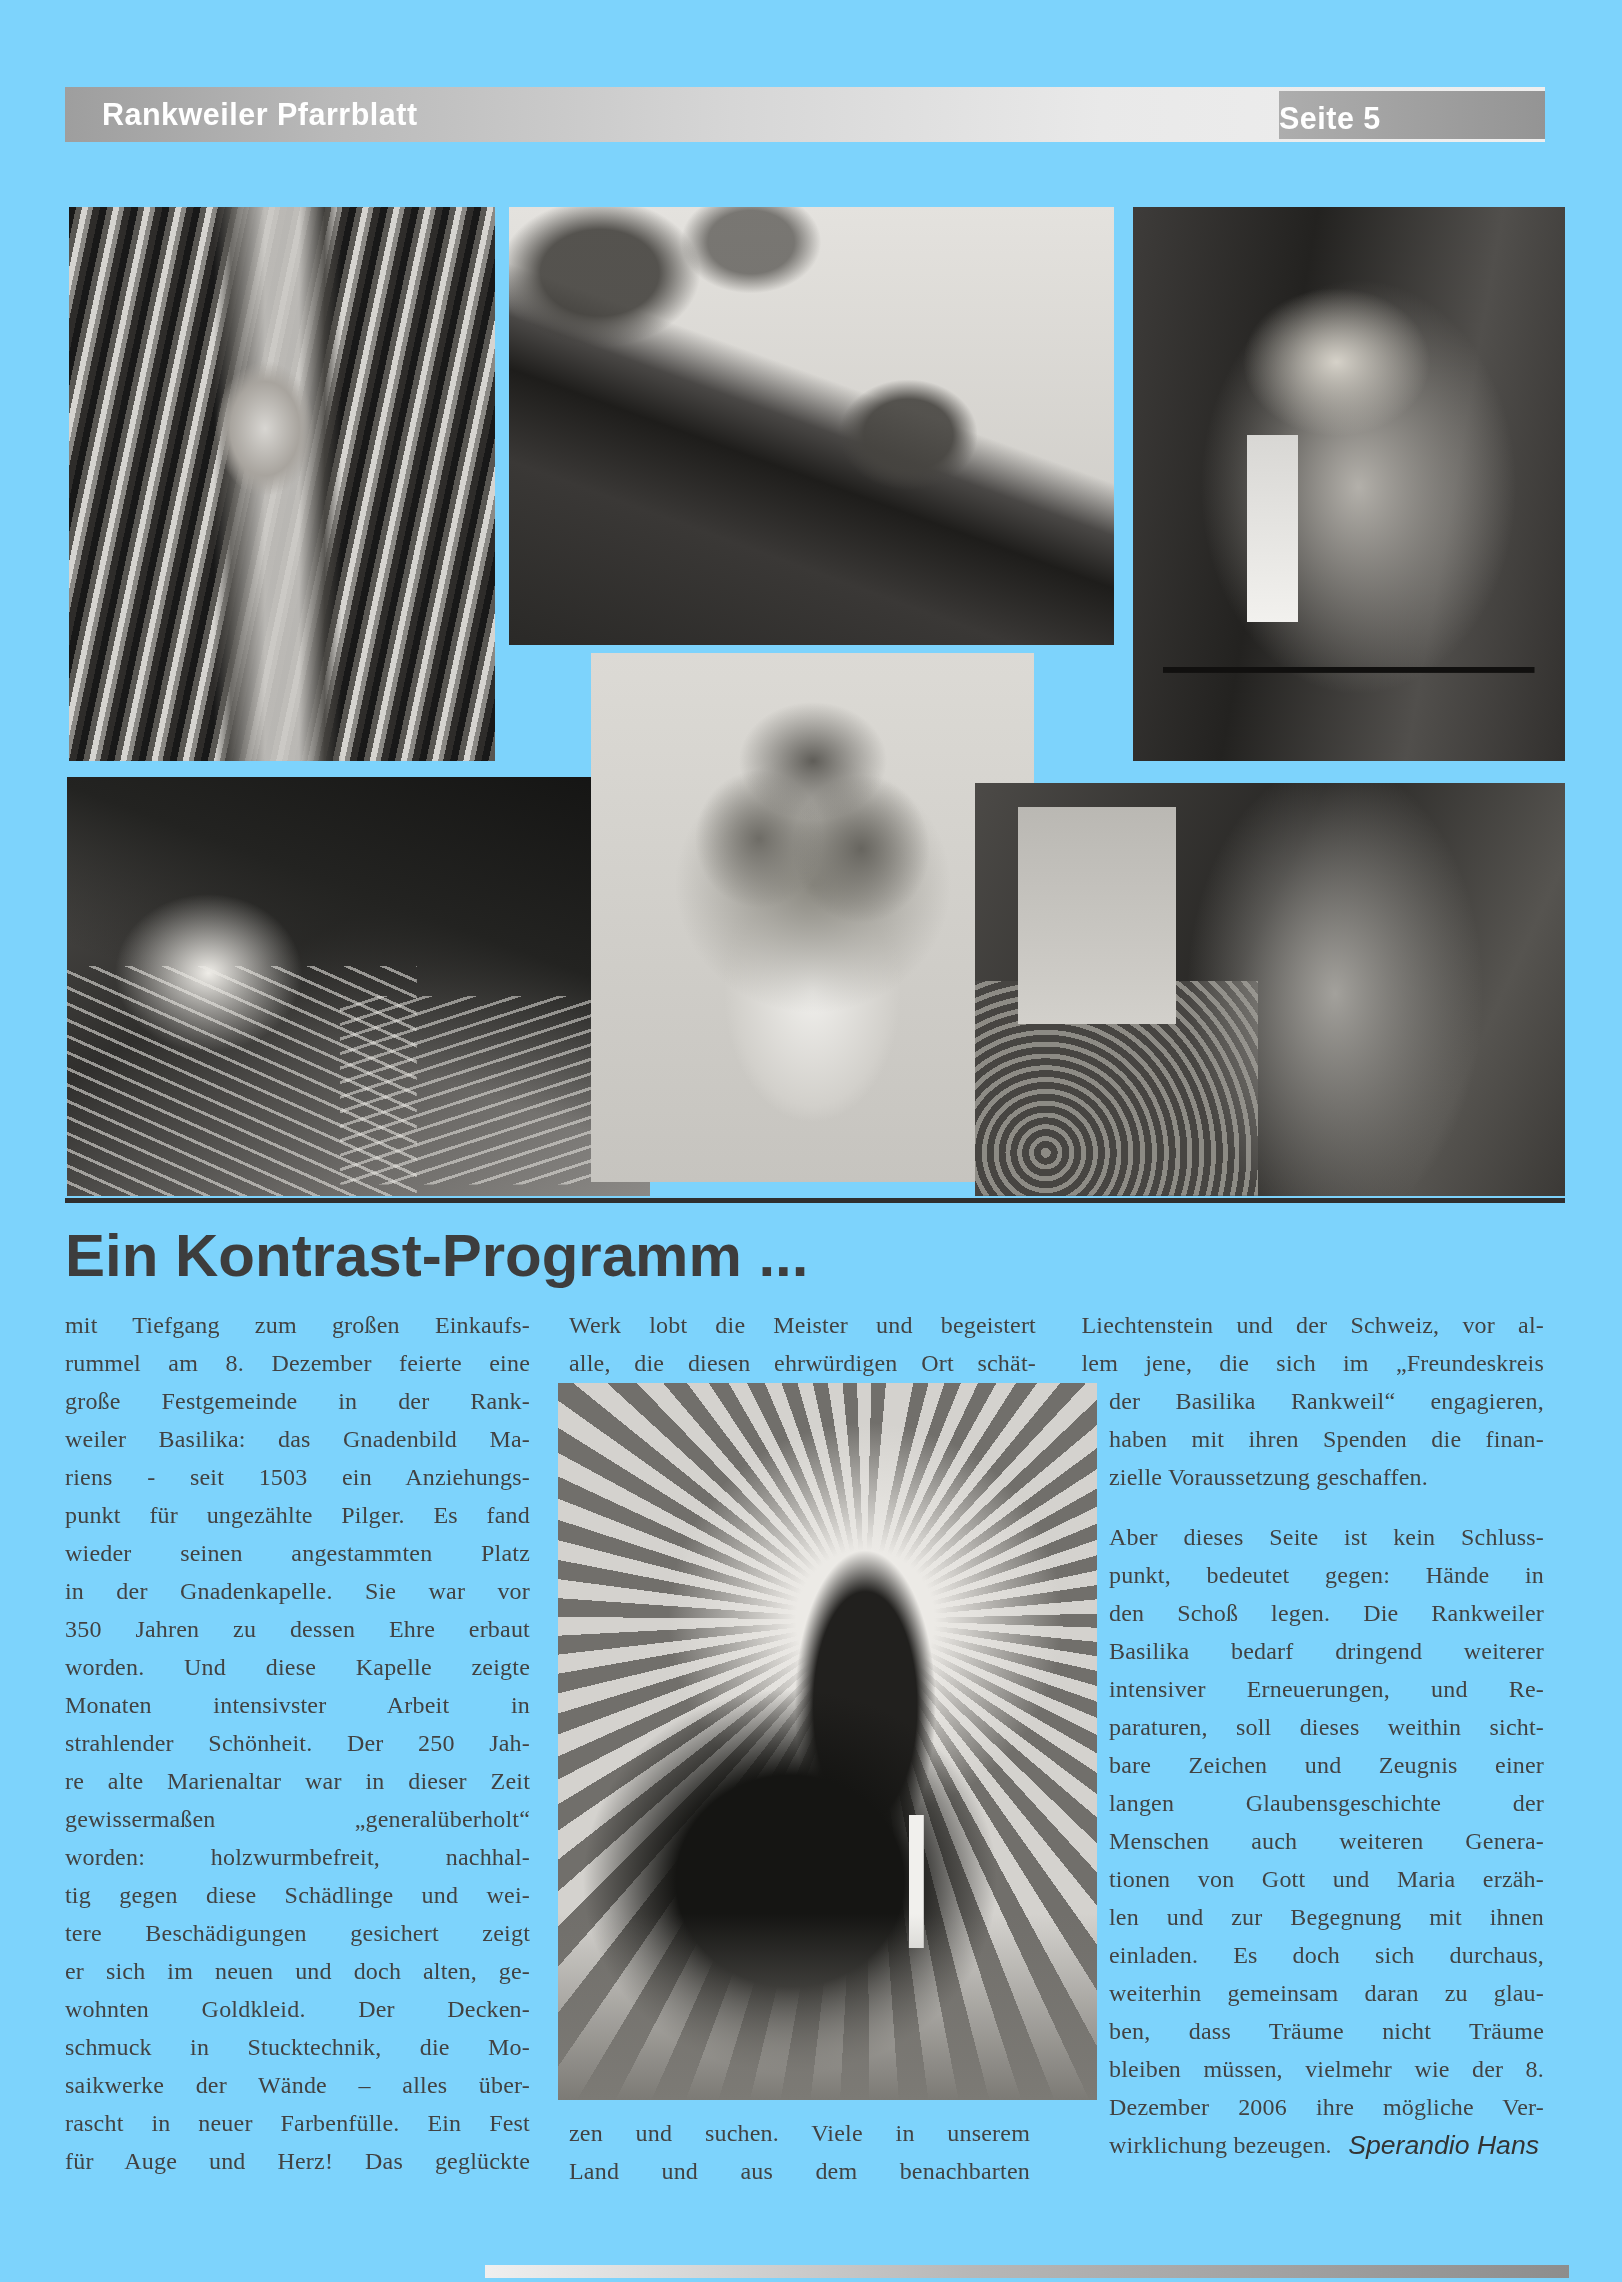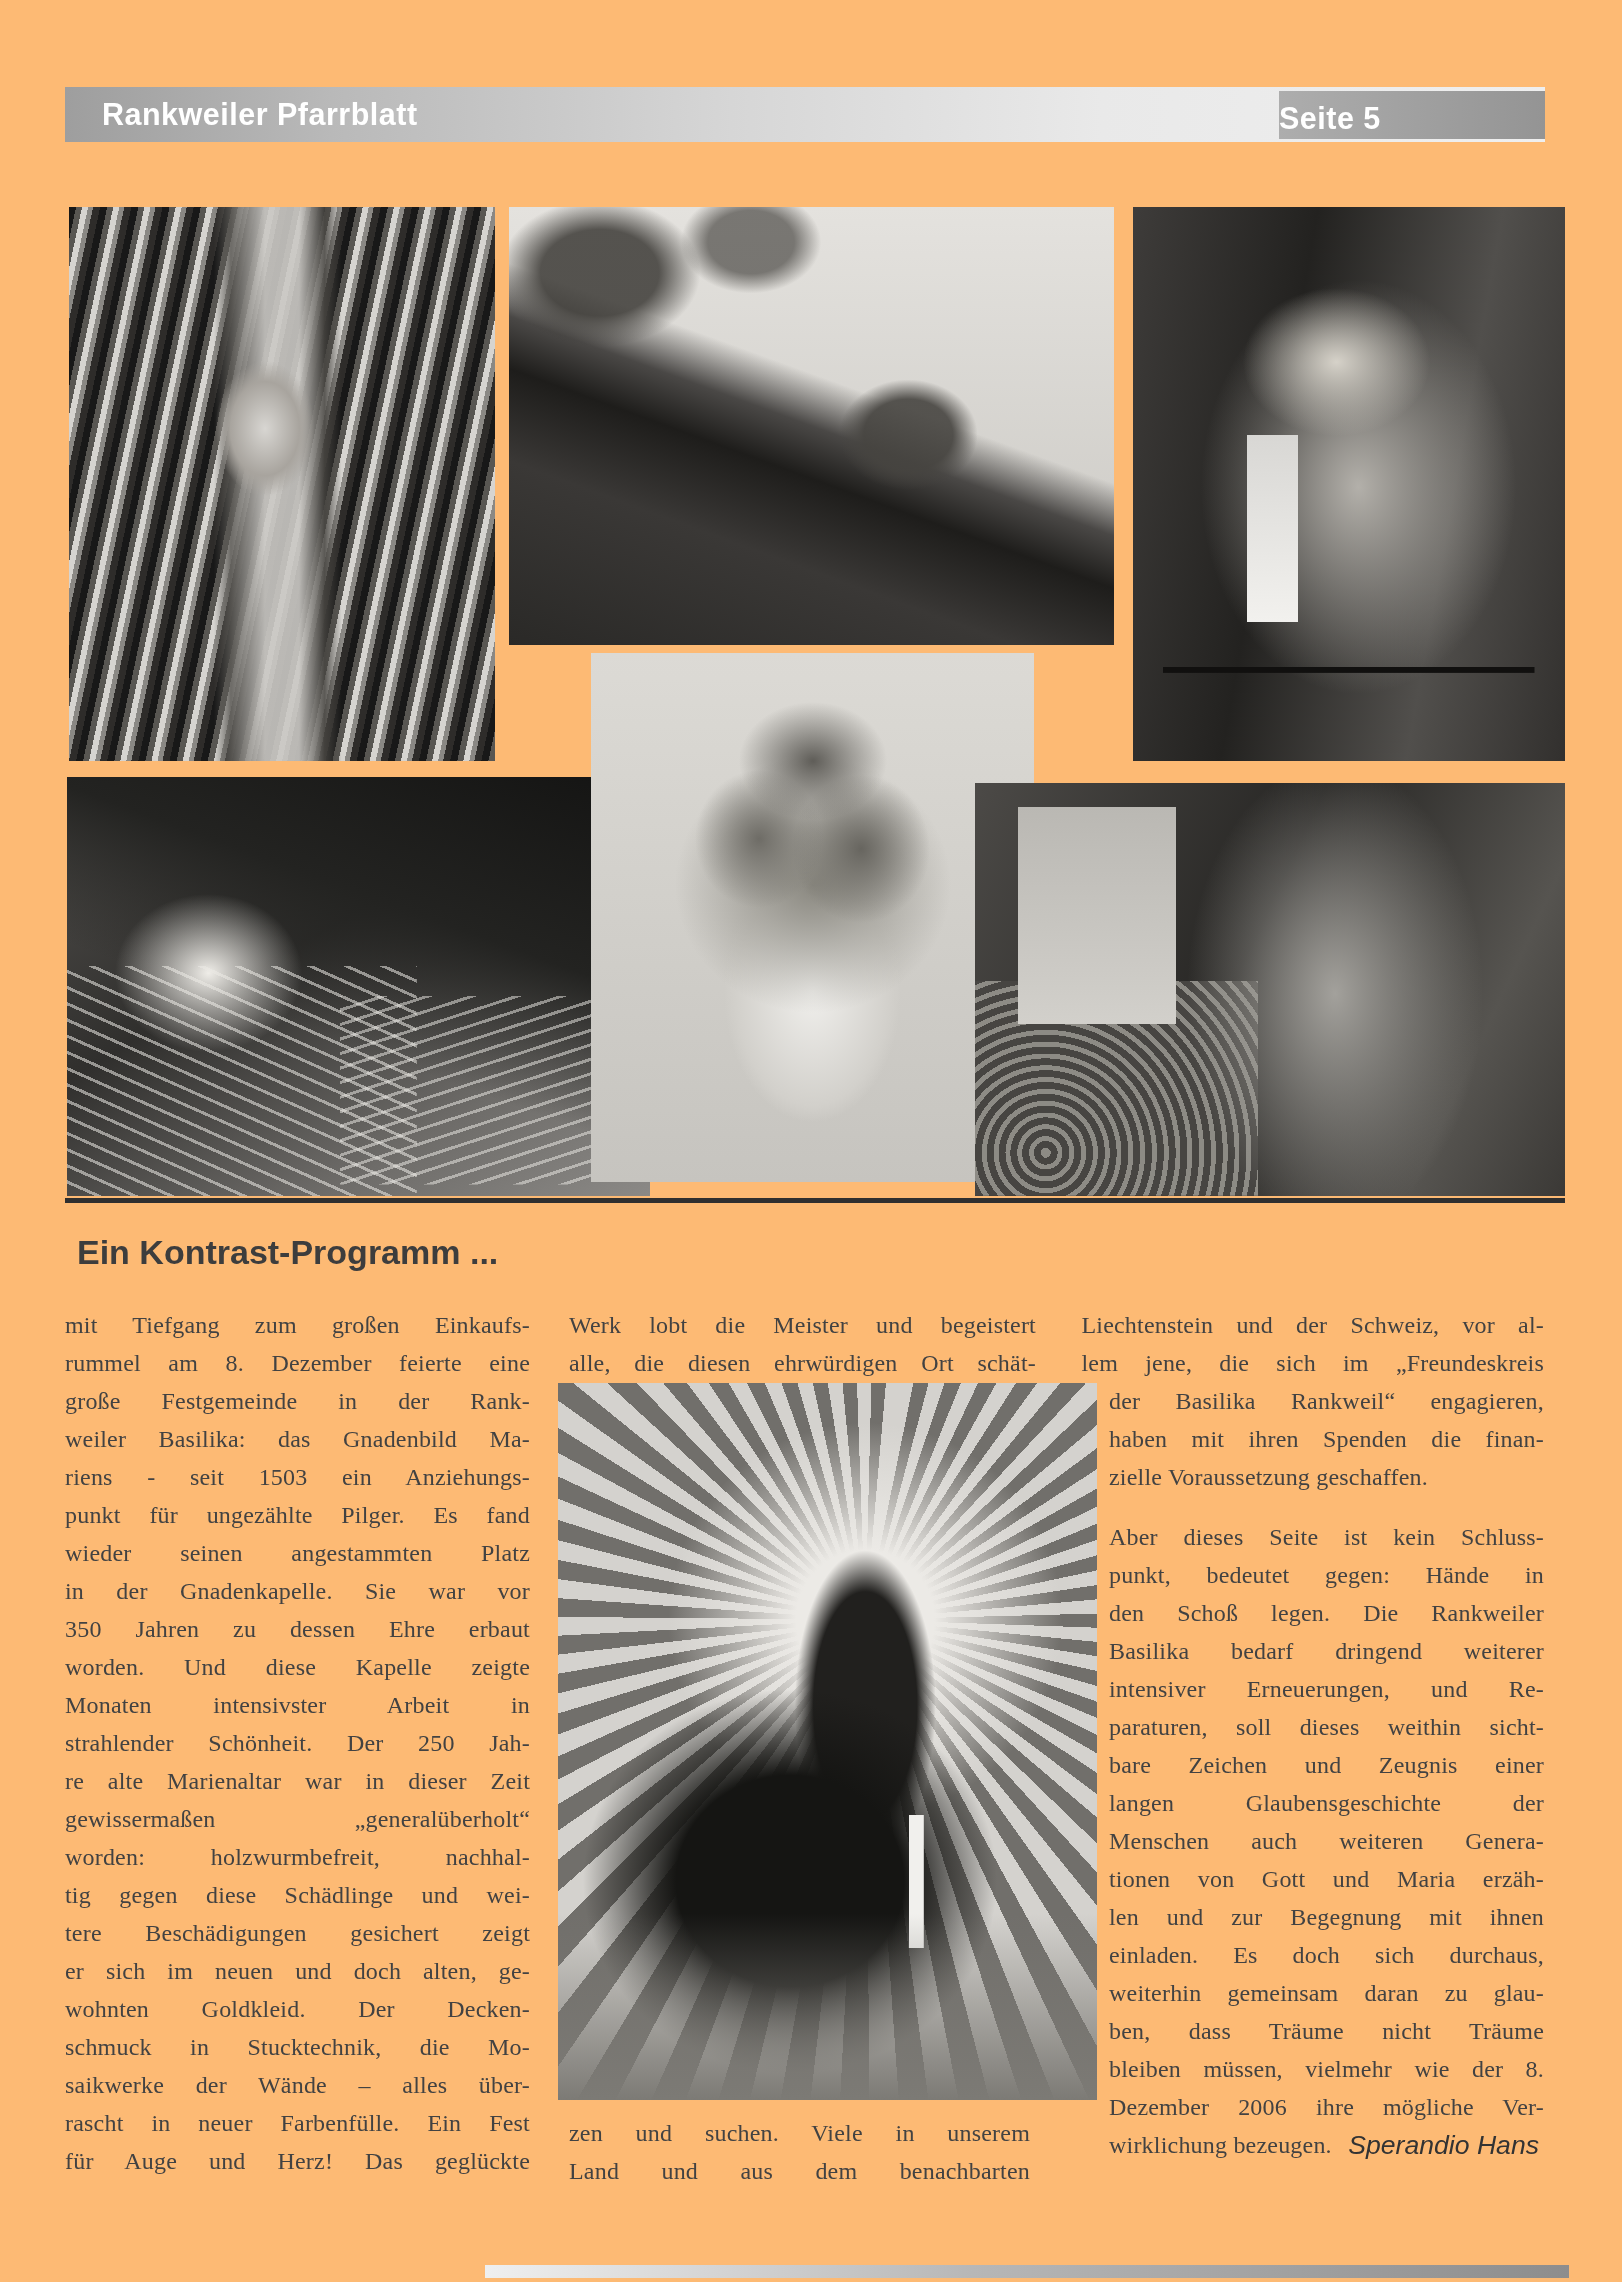--- a/index.html
+++ b/index.html
@@ -1,17 +1,17 @@
 <!DOCTYPE html>
 <html><head>
 <meta charset="utf-8">
 <style>
   html,body{margin:0;padding:0;}
   body{background:#e8e8e8;}
-  .page{position:relative;width:1622px;height:2282px;background:#fdba74;overflow:hidden;
+  .page{position:relative;width:1622px;height:2282px;background:#7dd3fc;overflow:hidden;
         font-family:"Liberation Serif",serif;color:#414141;}
   
   .topbar{position:absolute;left:65px;top:87px;width:1480px;height:55px;
           background:linear-gradient(90deg,#9e9e9e 0%,#b9b9b9 18%,#d6d6d6 45%,#e9e9e9 70%,#efefef 100%);}
   .topbar-title{position:absolute;left:37px;top:9.9px;font-family:"Liberation Sans",sans-serif;
           font-weight:700;font-size:30.5px;color:#ffffff;letter-spacing:0.5px;}
   .topbar-page{position:absolute;right:0;top:3.9px;width:266px;height:48px;
           background:linear-gradient(90deg,#adadad,#949494);
           font-family:"Liberation Sans",sans-serif;font-weight:700;font-size:30.5px;color:#ffffff;
           box-sizing:border-box;padding:9.9px 29.6px 0 0;letter-spacing:0.5px;}
@@ -46,22 +46,22 @@
     radial-gradient(closest-side,#efede8,rgba(239,237,232,0)) 12% 45% / 187px 158px no-repeat,
     linear-gradient(200deg,#141413 0%,#232321 35%,rgba(35,35,33,0) 60%),
     linear-gradient(150deg,#53514e 0%,#302f2d 40%,#6e6c69 75%,#8b8986 100%);}
   .p-man{left:975px;top:783px;width:590px;height:413px;z-index:4;background:
     linear-gradient(0deg,#d2d0cb,#bab8b3) 10% 12% / 158px 217px no-repeat,
     radial-gradient(closest-side,#a3a19c,rgba(163,161,156,0)) 72% 42% / 296px 463px no-repeat,
     repeating-radial-gradient(circle at 25% 80%, #8d8b85 0 4.9px, #474542 4.9px 11.8px) 0% 100% / 48% 52% no-repeat,
     linear-gradient(115deg,#4c4a47 0%,#272624 45%,#565450 80%,#3b3936 100%);}
   .collage-rule{position:absolute;left:65px;top:1198px;width:1500px;height:4.9px;background:#2f2f2f;z-index:5;}
   
-  .headline{position:absolute;left:65px;top:1221px;margin:12px;
-            font-family:"Liberation Sans",sans-serif;font-weight:700;font-size:34px;color:#3d3d3d;}
+  .headline{position:absolute;left:65px;top:1221px;margin:0;
+            font-family:"Liberation Sans",sans-serif;font-weight:700;font-size:60px;color:#3d3d3d;}
   
   .col{position:absolute;font-size:24px;line-height:38px;letter-spacing:0.2px;color:#424242;}
   .tline{white-space:nowrap;text-align:justify;text-align-last:justify;}
   .col1{left:65px;top:1306px;width:465px;}
   .col2top{left:569px;top:1306px;width:467px;}
   .col2bot{left:569px;top:2114px;width:461px;}
   .col3a{left:1109px;top:1306px;width:435px;}
   .col3b{left:1109px;top:1518px;width:435px;}
   .col3a .tline:nth-child(-n+2){margin-left:-27.6px;}
   .col3a .tline:last-child,.col3b .tline:last-child{text-align-last:left;}

